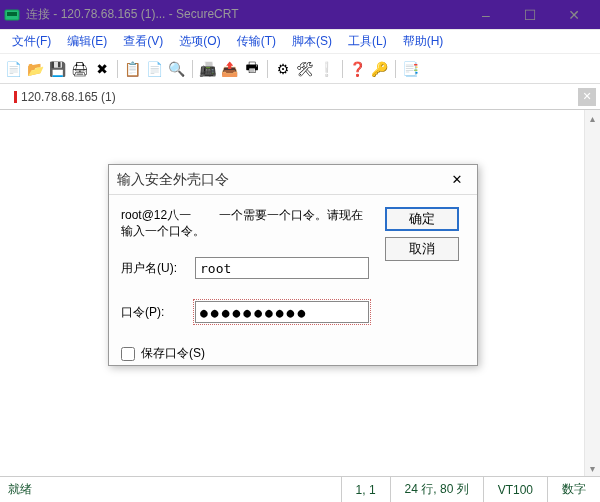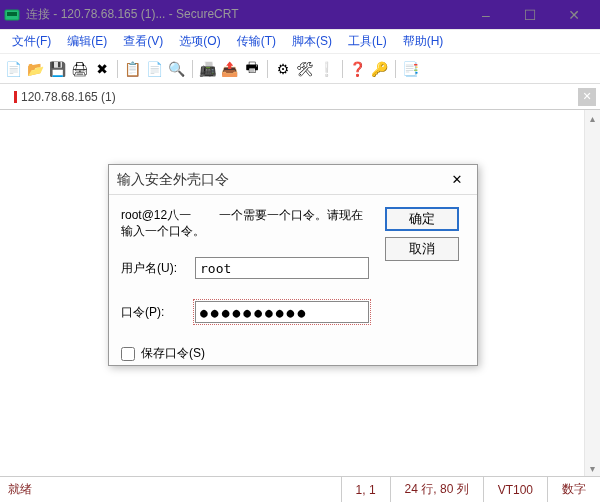--- a/index.html
+++ b/index.html
@@ -15,21 +15,21 @@
 .tb-sep { width: 1px; height: 18px; background: #ccc; margin: 0 3px; }
 .tabbar { height: 26px; display: flex; align-items: center; border-bottom: 1px solid #ccc; padding: 0 4px; font-size: 12px; }
 .tab { padding: 3px 10px; display: flex; align-items: center; gap: 4px; color: #444; }
 .tab .bar { width: 3px; height: 12px; background: #d22; display: inline-block; }
 .tabbar .spacer { flex: 1; }
 .tab-close { width: 18px; height: 18px; background: #ccc; color: #fff; display: inline-flex; align-items: center; justify-content: center; font-size: 11px; }
 .content { position: absolute; top: 110px; left: 0; right: 16px; bottom: 26px; background: #fff; }
 .vscroll { position: absolute; top: 110px; right: 0; bottom: 26px; width: 16px; background: #f4f4f4; border-left: 1px solid #e6e6e6; display: flex; flex-direction: column; align-items: center; }
 .vscroll .arrow { height: 16px; font-size: 10px; color: #888; display: flex; align-items: center; justify-content: center; width: 100%; }
 .vscroll .track { flex: 1; }
-.statusbar { position: absolute; left: 0; right: 0; bottom: 0; height: 26px; border-top: 1px solid #ccc; display: flex; align-items: center; font-size: 12px; color: #7f1d1d; }
+.statusbar { position: absolute; left: 0; right: 0; bottom: 0; height: 26px; border-top: 1px solid #ccc; display: flex; align-items: center; font-size: 12px; color: #14532d; }
 .statusbar .sl { padding: 0 8px; }
 .statusbar .spacer { flex: 1; }
 .statusbar .cell { border-left: 1px solid #ccc; height: 100%; display: flex; align-items: center; padding: 0 14px; }
 .dialog { position: absolute; left: 108px; top: 164px; width: 370px; background: #fdfdfd; border: 1px solid #999; box-shadow: 2px 2px 8px rgba(0,0,0,0.25); font-size: 12px; }
 .dlg-title { height: 30px; display: flex; align-items: center; padding: 0 8px; border-bottom: 1px solid #ddd; }
 .dlg-title .t { flex: 1; color: #333; font-size: 14px; }
 .dlg-title .x { width: 24px; height: 18px; display: inline-flex; align-items: center; justify-content: center; font-size: 13px; cursor: pointer; }
 .dlg-body { padding: 12px 12px 3px 12px; position: relative; display: flex; }
 .dlg-left { flex: 1; }
 .msg { display: flex; gap: 14px; margin-bottom: 18px; }

